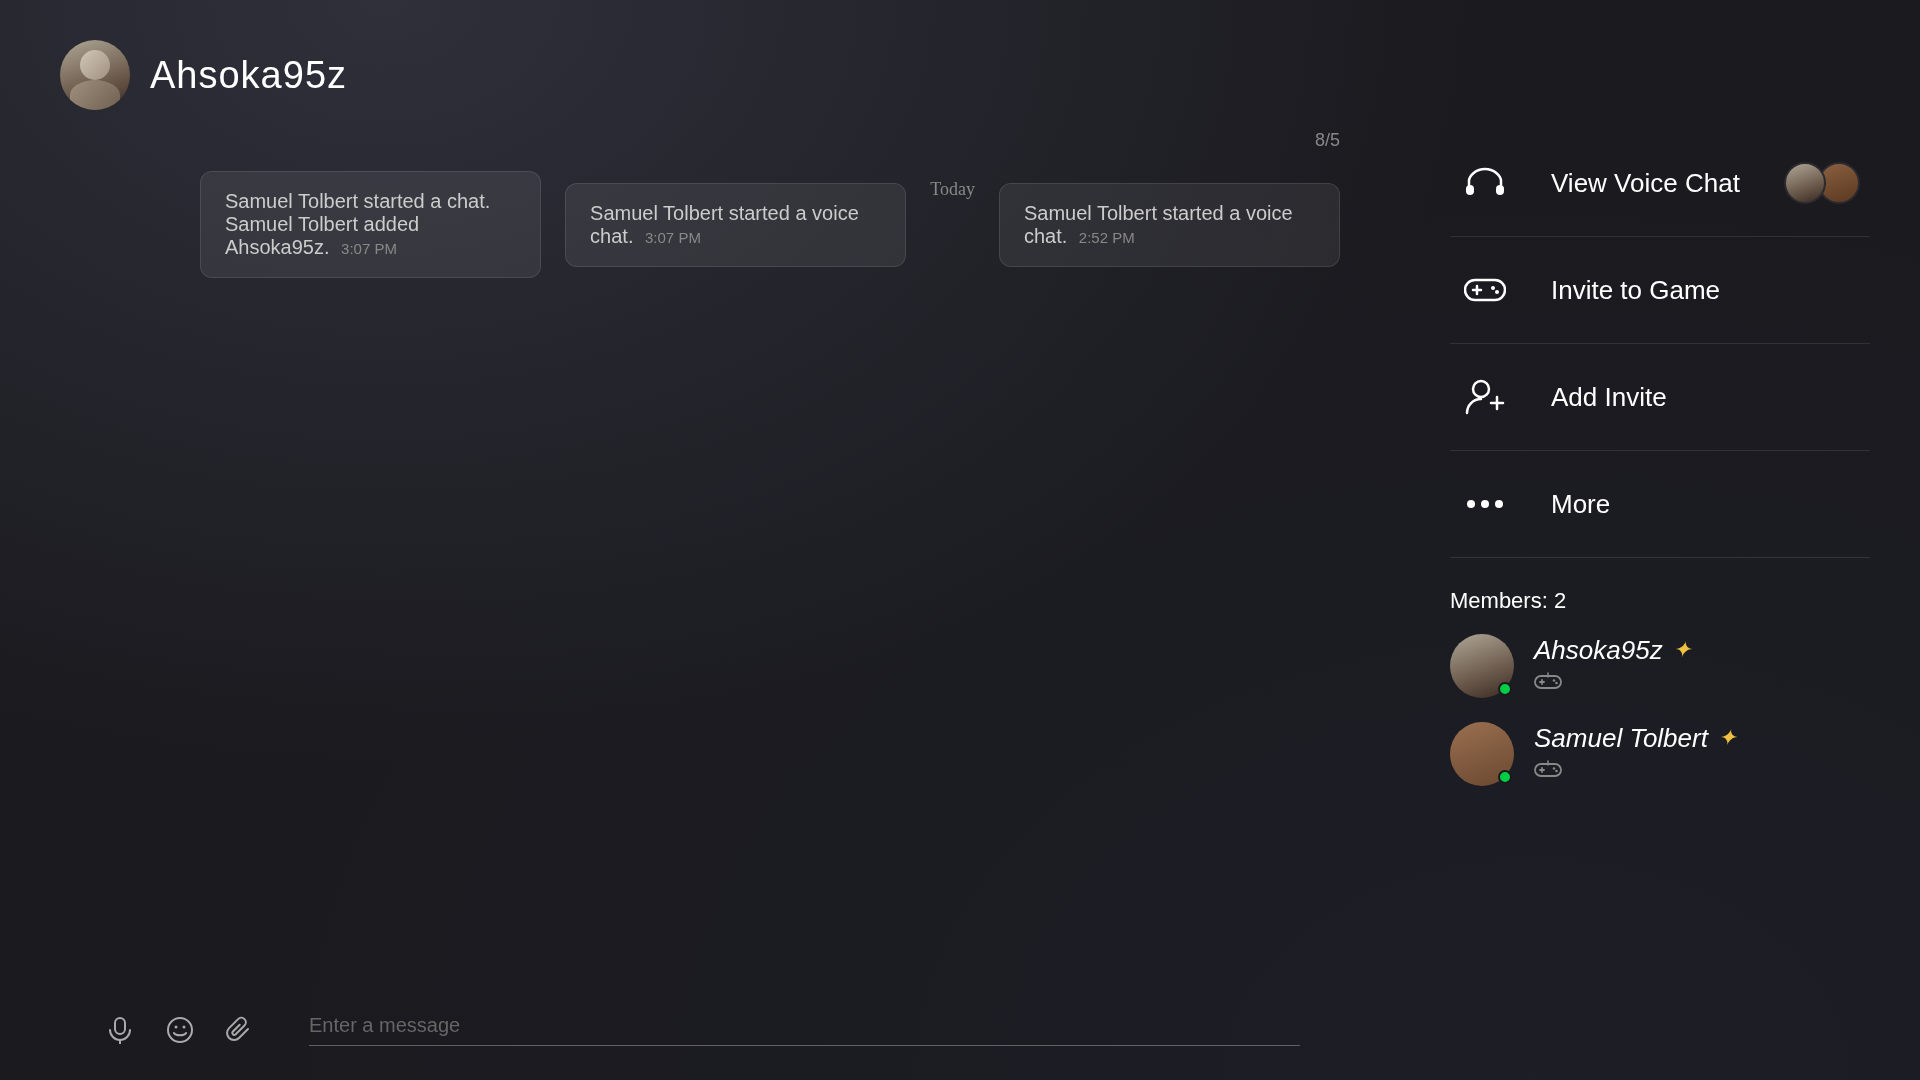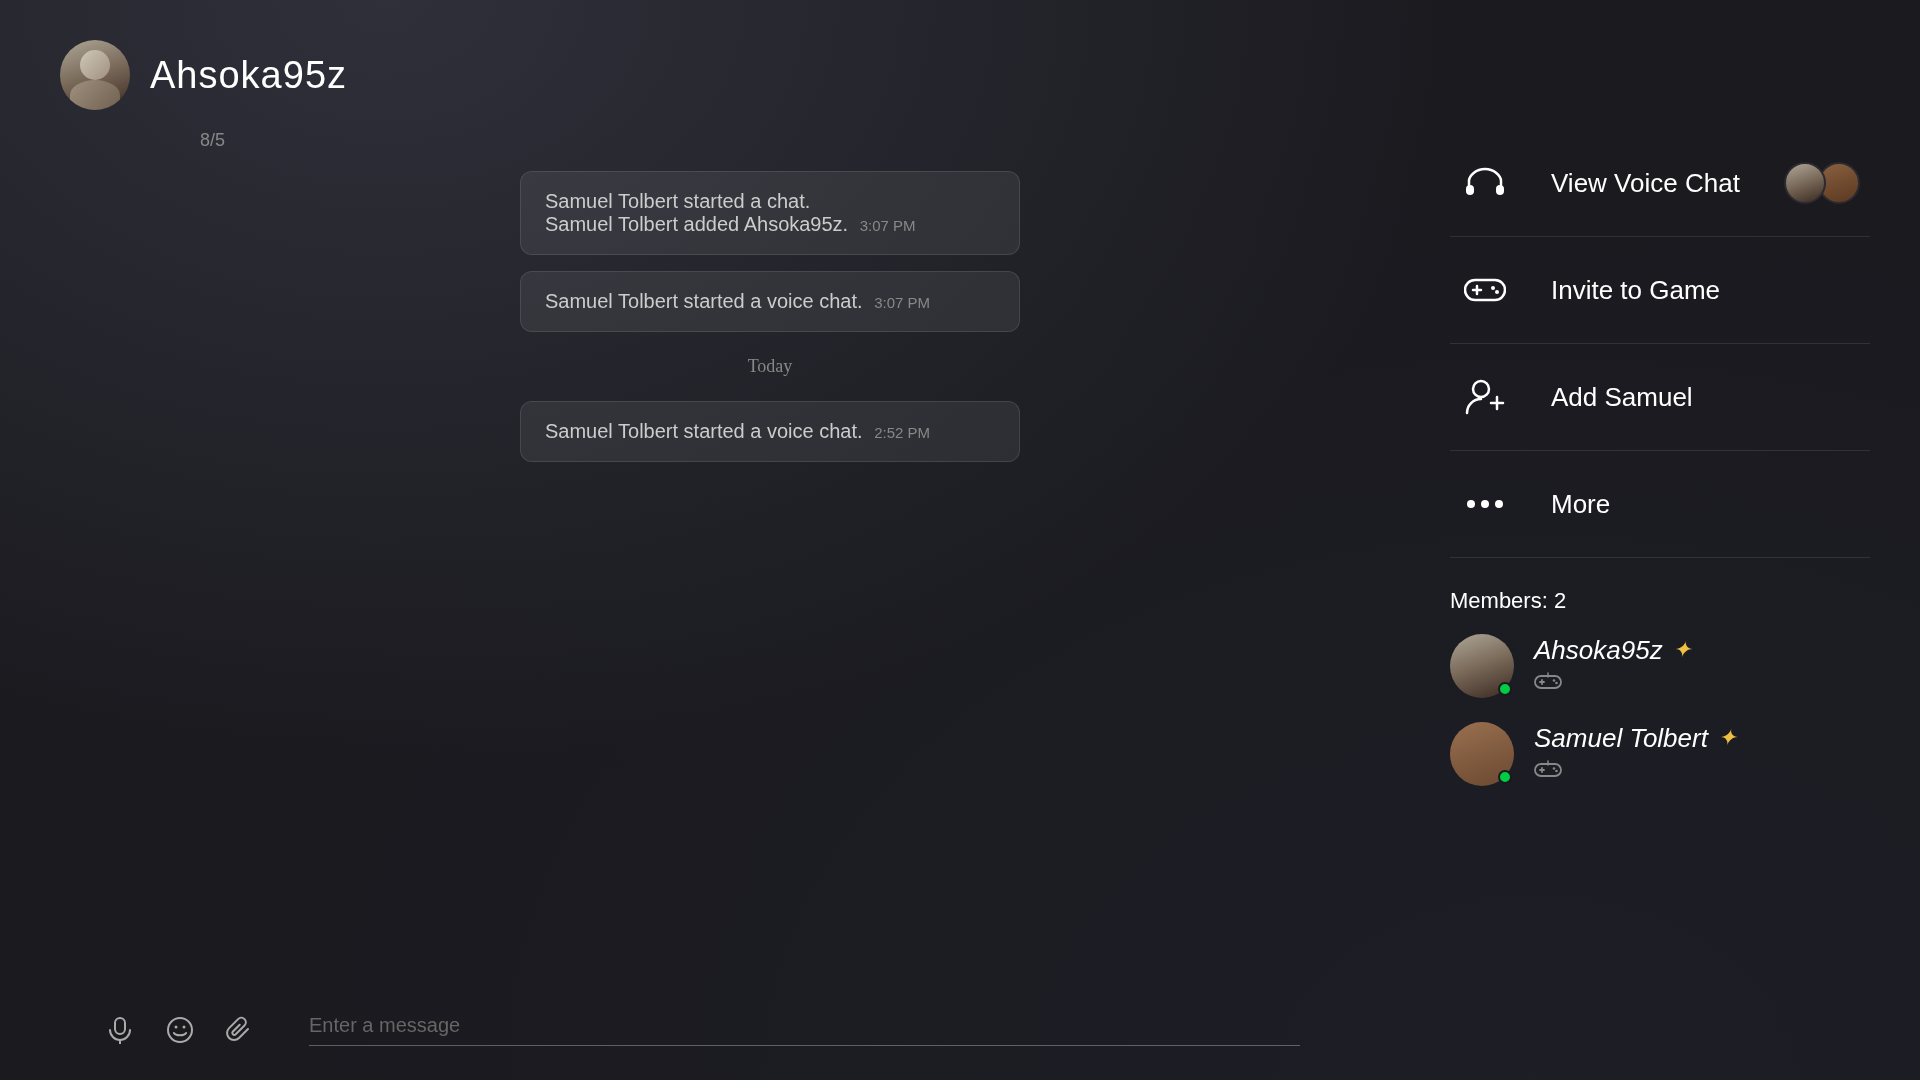--- a/index.html
+++ b/index.html
@@ -81,31 +81,31 @@
       top: 130px;
       left: 200px;
       right: 580px;
       bottom: 100px;
       display: flex;
       flex-direction: column;
     }
 
     
     .message-count {
-      text-align: left;
+      text-align: right;
       color: #888;
       font-size: 18px;
       margin-bottom: 20px;
     }
 
     
     .messages-container {
       display: flex;
-      flex-direction: column;
-      gap: 16px;
+      flex-direction: row;
+      gap: 24px;
     }
 
     .message-bubble {
       background: rgba(255,255,255,0.07);
       border: 1px solid rgba(255,255,255,0.1);
       border-radius: 12px;
       padding: 18px 24px;
       font-size: 20px;
       color: #cccccc;
       display: inline-block;
@@ -421,21 +421,21 @@
 
   <div class="action-item">
     <div class="action-icon">
       <svg width="40" height="36" viewBox="0 0 40 36" fill="none" xmlns="http://www.w3.org/2000/svg">
         <circle cx="16" cy="10" r="8" stroke="#ffffff" stroke-width="2.5" fill="none"></circle>
         <path d="M2 34c0-7.732 6.268-14 14-14h0" stroke="#ffffff" stroke-width="2.5" stroke-linecap="round" fill="none"></path>
         <line x1="32" y1="18" x2="32" y2="30" stroke="#ffffff" stroke-width="2.5" stroke-linecap="round"></line>
         <line x1="26" y1="24" x2="38" y2="24" stroke="#ffffff" stroke-width="2.5" stroke-linecap="round"></line>
       </svg>
     </div>
-    <span class="action-label">Add Samuel</span>
+    <span class="action-label">Add Invite</span>
   </div>
 
   <div class="action-item">
     <div class="action-icon">
       <svg width="40" height="16" viewBox="0 0 40 16" fill="none" xmlns="http://www.w3.org/2000/svg">
         <circle cx="6" cy="8" r="4" fill="#ffffff"></circle>
         <circle cx="20" cy="8" r="4" fill="#ffffff"></circle>
         <circle cx="34" cy="8" r="4" fill="#ffffff"></circle>
       </svg>
     </div>

